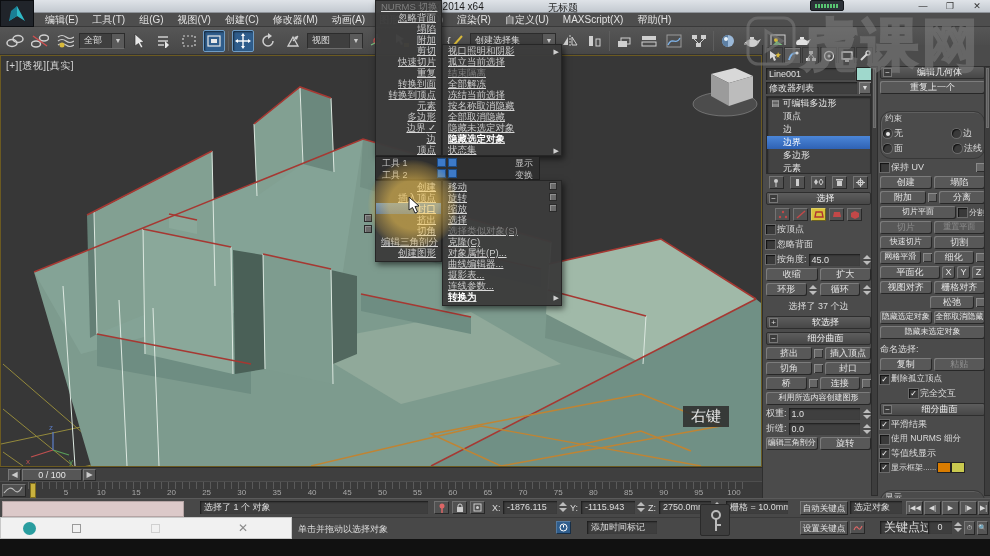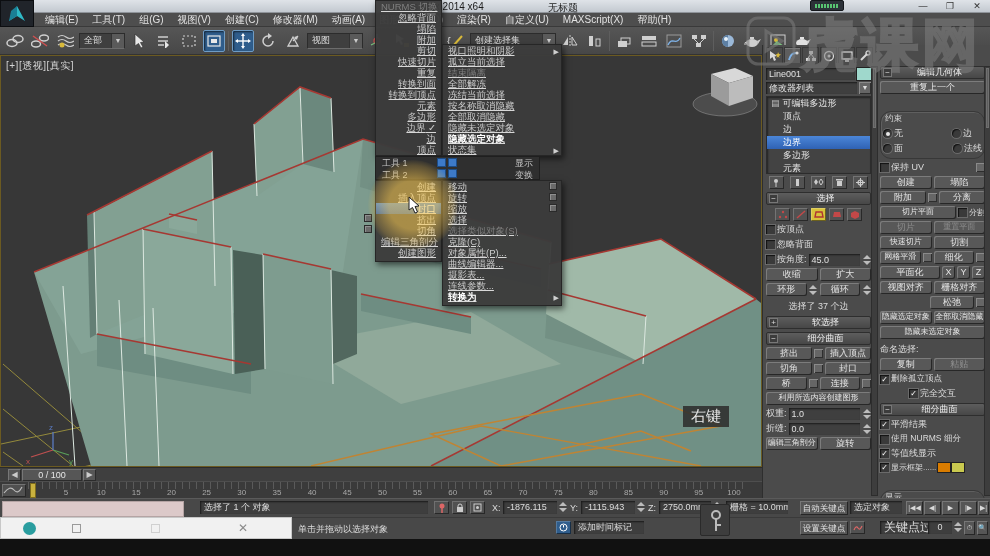--- a/index.html
+++ b/index.html
@@ -973,21 +973,21 @@
   </div>
 
   <div id="statusB">
     <span class="abs lbl" style="left:298px;top:5px">单击并拖动以选择对象</span>
     <div class="abs sticon" style="left:556px;top:3px;background:#2f5d8c">
         <svg width="9" height="9">
           <circle cx="4.5" cy="4.5" r="3.5" fill="none" stroke="#fff"></circle>
           <line x1="4.5" y1="4.5" x2="4.5" y2="2" stroke="#fff"></line>
         </svg>
       </div>
-    <div class="abs stfld" style="left:574px;top:3px;width:70px">添加时间标记</div>
+    <div class="abs stfld" style="left:587px;top:3px;width:70px">添加时间标记</div>
     <div class="abs" style="left:700px;top:-14px;width:30px;height:32px;background:#3d3d3d;border:1px solid #2a2a2a;border-radius:2px"><svg width="26" height="28" style="margin:2px">
           <circle cx="13" cy="8" r="4" fill="none" stroke="#bbb" stroke-width="2"></circle>
           <line x1="13" y1="12" x2="13" y2="24" stroke="#bbb" stroke-width="2"></line>
           <line x1="13" y1="18" x2="18" y2="18" stroke="#bbb" stroke-width="2"></line>
         </svg></div>
     <div class="abs stbtn" style="left:800px;top:3px;width:48px;font-size:8.5px">设置关键点</div>
     <div class="abs sticon" style="left:850px;top:3px">
         <svg width="10" height="8">
           <path d="M1 6 Q3 1 5 4 T9 2" fill="none" stroke="#d66" stroke-width="1.2"></path>
         </svg>

